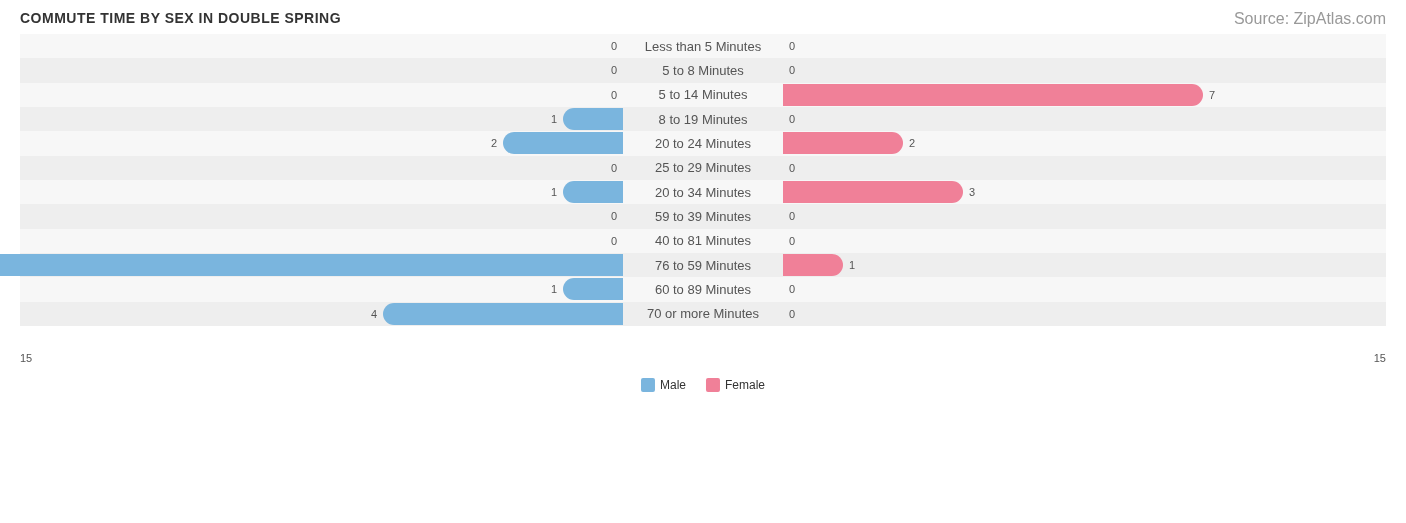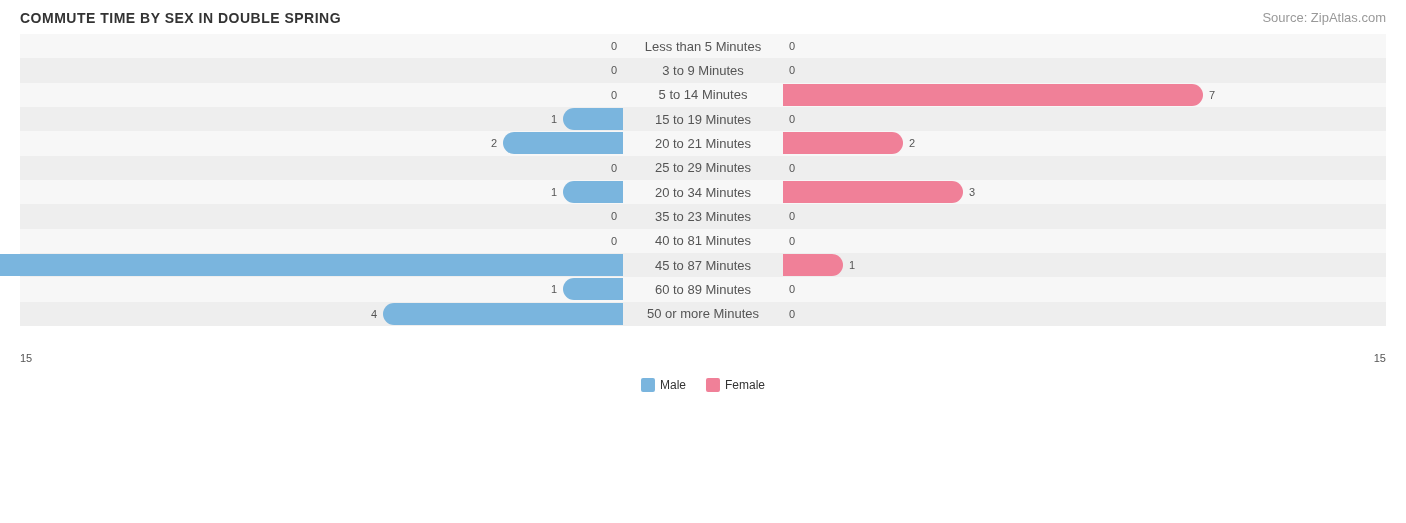--- a/index.html
+++ b/index.html
@@ -21,21 +21,21 @@
       font-weight: bold;
       text-transform: uppercase;
       color: #333;
       margin-bottom: 8px;
       letter-spacing: 0.5px;
     }
     .source {
       position: absolute;
       top: 10px;
       right: 20px;
-      font-size: 13px;
+      font-size: 16px;
       color: #999;
     }
     .bars-area {
       width: 100%;
       height: calc(100% - 60px);
       display: flex;
       flex-direction: column;
       justify-content: space-around;
     }
     .row {
@@ -145,80 +145,80 @@
   <div class="source">Source: ZipAtlas.com</div>
 
   <div class="bars-area" id="bars-area">
 
   <div class="row">
         <span class="label-center">Less than 5 Minutes</span>
         <span class="value-left" style="padding-right: 6px;">0</span>
         <span class="value-right" style="padding-left: 6px;">0</span>
       </div>
       <div class="row">
-        <span class="label-center">3 to 9 Minutes</span>
+        <span class="label-center">5 to 8 Minutes</span>
         <span class="value-left" style="padding-right: 6px;">0</span>
         <span class="value-right" style="padding-left: 6px;">0</span>
       </div>
       <div class="row">
         <span class="label-center">5 to 14 Minutes</span>
         <div class="bar-right" style="width: 420px; background: rgb(240, 128, 152);"></div>
         <span class="value-left" style="padding-right: 6px;">0</span>
         <span class="value-right" style="padding-left: 426px;">7</span>
       </div>
       <div class="row">
-        <span class="label-center">15 to 19 Minutes</span>
+        <span class="label-center">8 to 19 Minutes</span>
         <div class="bar-left" style="width: 60px; background: rgb(122, 181, 222);"></div>
         <span class="value-left" style="padding-right: 66px;">1</span>
         <span class="value-right" style="padding-left: 6px;">0</span>
       </div>
       <div class="row">
-        <span class="label-center">20 to 21 Minutes</span>
+        <span class="label-center">20 to 24 Minutes</span>
         <div class="bar-left" style="width: 120px; background: rgb(122, 181, 222);"></div>
         <div class="bar-right" style="width: 120px; background: rgb(240, 128, 152);"></div>
         <span class="value-left" style="padding-right: 126px;">2</span>
         <span class="value-right" style="padding-left: 126px;">2</span>
       </div>
       <div class="row">
         <span class="label-center">25 to 29 Minutes</span>
         <span class="value-left" style="padding-right: 6px;">0</span>
         <span class="value-right" style="padding-left: 6px;">0</span>
       </div>
       <div class="row">
         <span class="label-center">20 to 34 Minutes</span>
         <div class="bar-left" style="width: 60px; background: rgb(122, 181, 222);"></div>
         <div class="bar-right" style="width: 180px; background: rgb(240, 128, 152);"></div>
         <span class="value-left" style="padding-right: 66px;">1</span>
         <span class="value-right" style="padding-left: 186px;">3</span>
       </div>
       <div class="row">
-        <span class="label-center">35 to 23 Minutes</span>
+        <span class="label-center">59 to 39 Minutes</span>
         <span class="value-left" style="padding-right: 6px;">0</span>
         <span class="value-right" style="padding-left: 6px;">0</span>
       </div>
       <div class="row">
         <span class="label-center">40 to 81 Minutes</span>
         <span class="value-left" style="padding-right: 6px;">0</span>
         <span class="value-right" style="padding-left: 6px;">0</span>
       </div>
       <div class="row">
-        <span class="label-center">45 to 87 Minutes</span>
+        <span class="label-center">76 to 59 Minutes</span>
         <div class="bar-left" style="width: 720px; background: rgb(122, 181, 222);"></div>
         <div class="bar-right" style="width: 60px; background: rgb(240, 128, 152);"></div>
         <span class="value-left" style="padding-right: 726px;">12</span>
         <span class="value-right" style="padding-left: 66px;">1</span>
       </div>
       <div class="row">
         <span class="label-center">60 to 89 Minutes</span>
         <div class="bar-left" style="width: 60px; background: rgb(122, 181, 222);"></div>
         <span class="value-left" style="padding-right: 66px;">1</span>
         <span class="value-right" style="padding-left: 6px;">0</span>
       </div>
       <div class="row">
-        <span class="label-center">50 or more Minutes</span>
+        <span class="label-center">70 or more Minutes</span>
         <div class="bar-left" style="width: 240px; background: rgb(122, 181, 222);"></div>
         <span class="value-left" style="padding-right: 246px;">4</span>
         <span class="value-right" style="padding-left: 6px;">0</span>
       </div>
     </div>
 
   <div class="axis-left">15</div>
   <div class="axis-right">15</div>
 
   <div class="legend">

